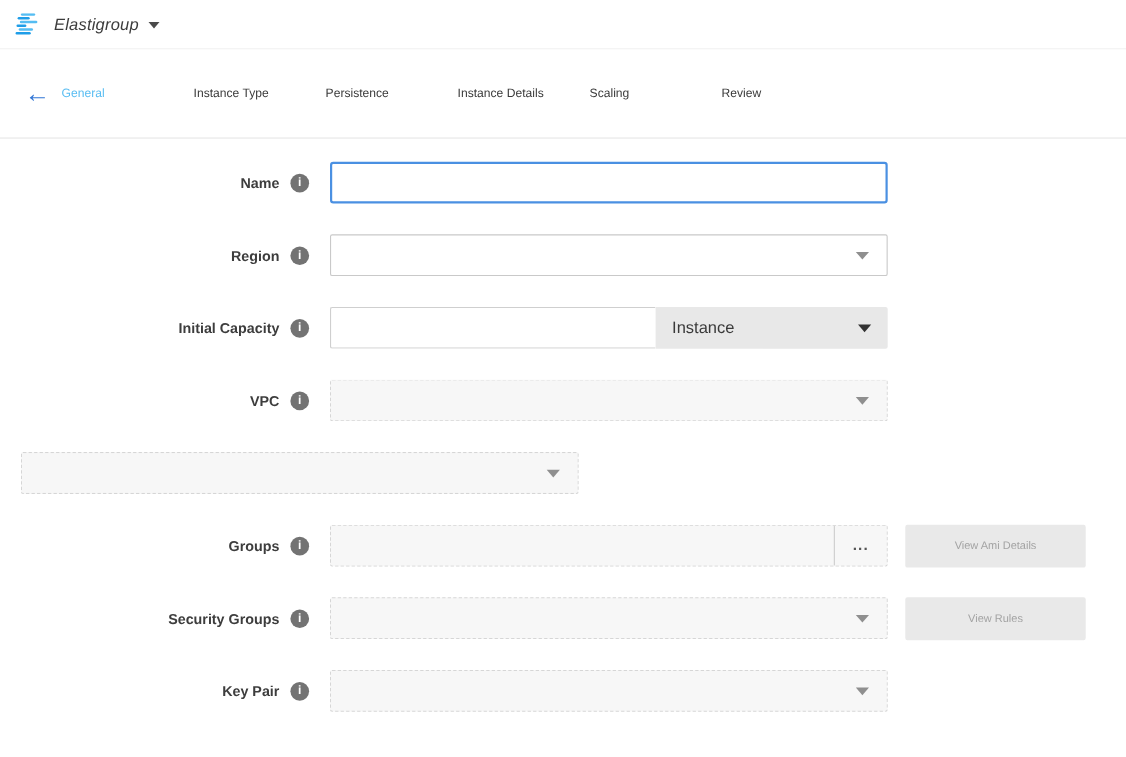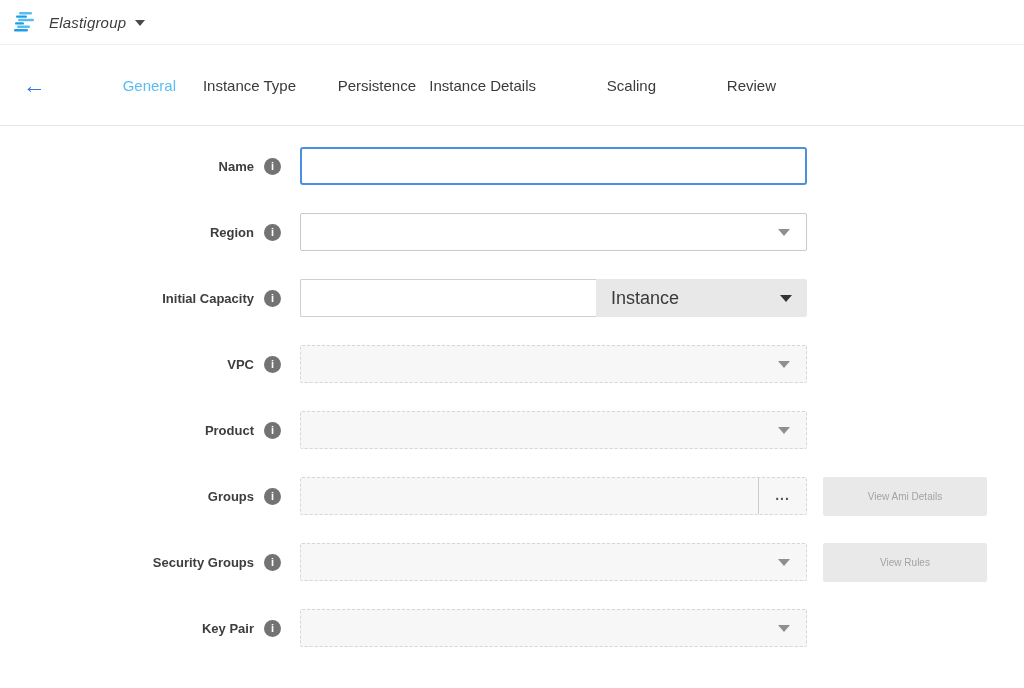--- a/index.html
+++ b/index.html
@@ -12,21 +12,21 @@
   .logo { width:24px; height:20px; margin-right:11px; }
   .app-title { font-size:15px; color:#3c3c3c; letter-spacing:.2px; }
   .hdr-caret { width:0; height:0; border-left:5px solid transparent; border-right:5px solid transparent;
                border-top:6px solid #4a4a4a; margin-left:9px; margin-top:2px; display:inline-block; }
 
   
   .tabbar { height:81px; display:flex; align-items:center; border-bottom:1px solid #e6e6e6; background:#fff; }
   .back-arrow { width:40px; margin-left:14px; font-size:23px; color:#3578d6; cursor:pointer;
                 line-height:1; text-align:center; }
   .tabs { display:flex; margin-left:2px; }
-  .tab { width:120px; text-align:right; font-size:15px; color:#3a3a3a; cursor:pointer; }
+  .tab { width:120px; text-align:left; font-size:11px; color:#3a3a3a; cursor:pointer; }
   .tab.active { color:#59bdf2; }
 
   
   .form { padding-top:21px; }
   .row { display:flex; align-items:center; margin-bottom:28px; height:38px; }
   .label-col { width:281px; display:flex; justify-content:flex-end; align-items:center; gap:10px; }
   .field-label { font-size:13px; font-weight:700; color:#3d3d3d; white-space:nowrap;padding-left:48px; }
   .info-icon { width:17px; height:17px; border-radius:50%; background:#737373; color:#fff;
                display:flex; align-items:center; justify-content:center;
                font-size:11px; font-weight:700; flex:0 0 auto; }
@@ -45,21 +45,21 @@
            border-top:7px solid #8f8f8f; }
 
   
   .capacity-wrap { display:flex; width:100%; height:100%; }
   .capacity-input { width:296px; height:100%; border:1px solid #cfcfcf; border-right:none;
                     border-radius:2px 0 0 2px; outline:none; font-size:14px; padding:0 12px;
                     background:#fff; font-family:"Liberation Sans", sans-serif; }
   .unit-select { width:211px; height:100%; background:#e8e8e8; position:relative;
                  display:flex; align-items:center; padding-left:15px; cursor:pointer;
                  border-radius:0 2px 2px 0; }
-  .unit-select .unit-value { font-size:18px; color:#3a3a3a; }
+  .unit-select .unit-value { font-size:15px; color:#3a3a3a; }
   .unit-select .caret { border-top-color:#333; right:15px; }
 
   
   .image-field { display:flex; }
   .ellipsis-seg { position:absolute; right:0; top:0; width:48px; height:100%;
                   border-left:1px solid #cccccc; display:flex; align-items:center;
                   justify-content:center; cursor:pointer; }
   .ellipsis-seg span { font-size:14px; font-weight:700; color:#555; letter-spacing:1px; line-height:0.4; }
 
   .side-btn { margin-left:16px; width:164px; height:39px; background:#e9e9e9; border:none;
@@ -140,24 +140,20 @@
       <span class="info-icon"></span>
     </div>
     <div class="field-col">
       <div class="select disabled">
         <span class="caret"></span>
       </div>
     </div>
   </div>
 
   <div class="row">
-    <div class="label-col">
-      <span class="field-label">Product</span>
-      <span class="info-icon"></span>
-    </div>
     <div class="field-col">
       <div class="select disabled">
         <span class="caret"></span>
       </div>
     </div>
   </div>
 
   <div class="row">
     <div class="label-col">
       <span class="field-label">Groups</span>

